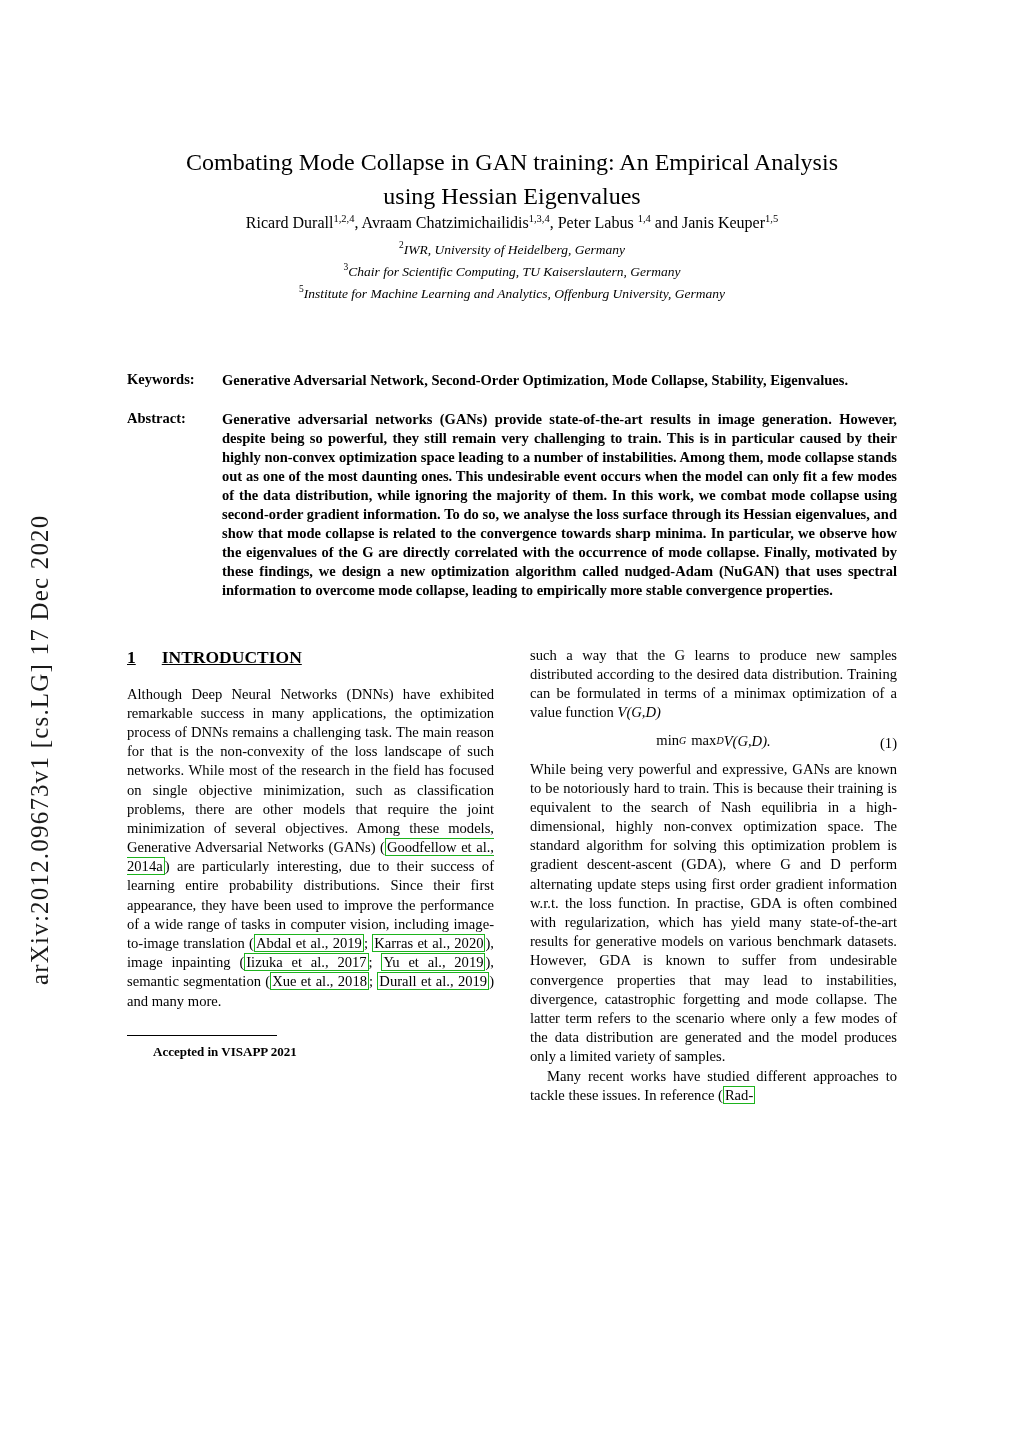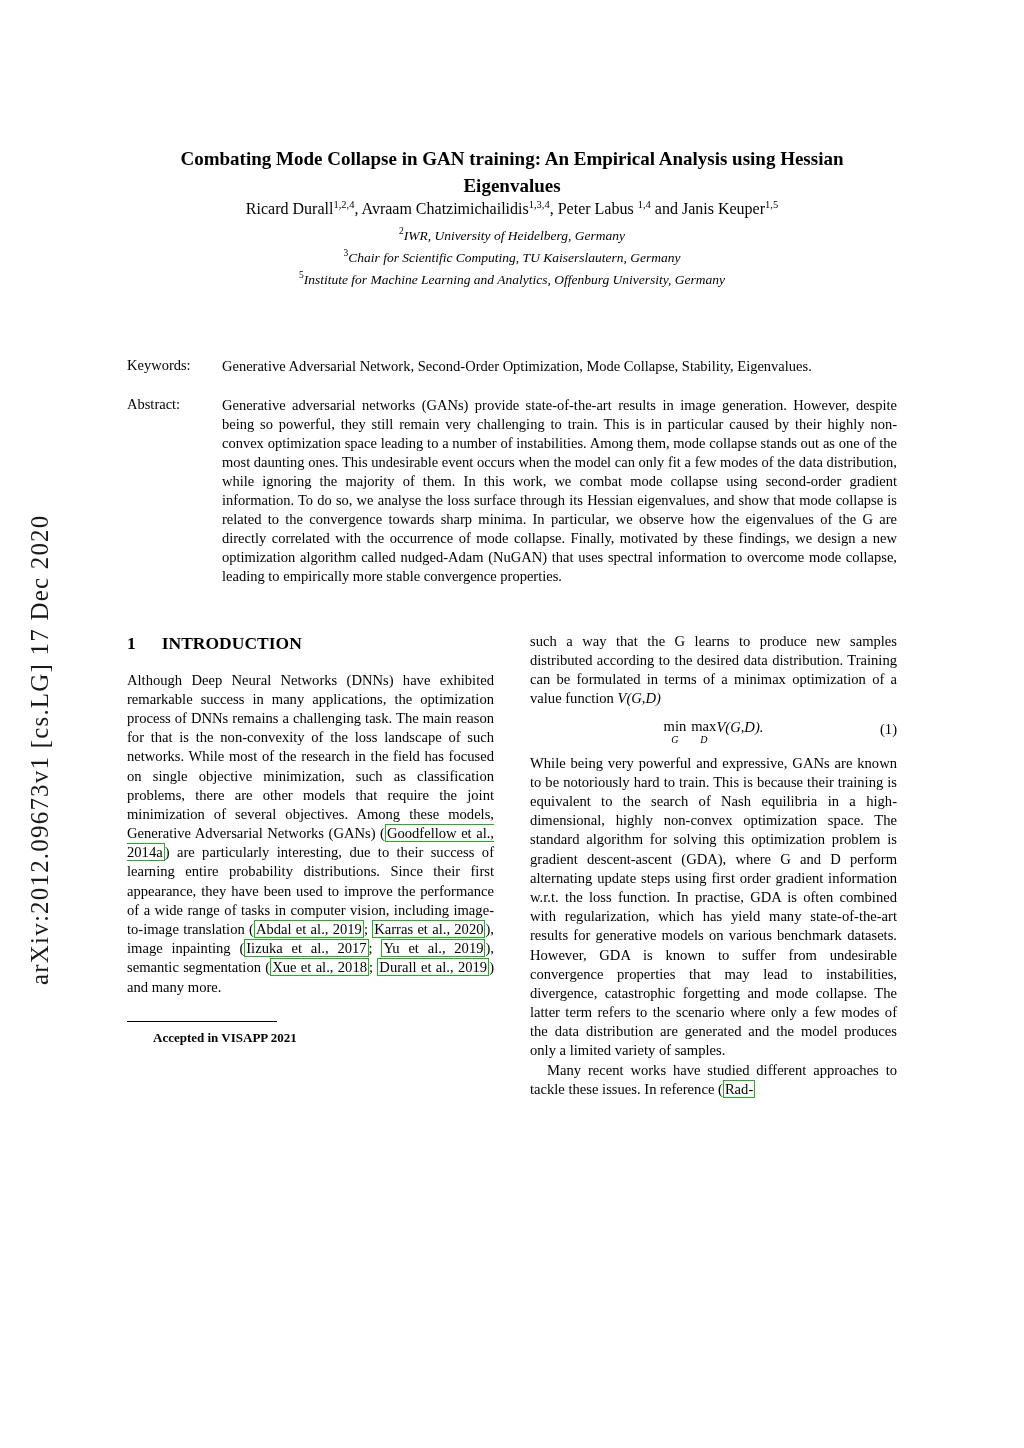--- a/index.html
+++ b/index.html
@@ -20,59 +20,59 @@
     transform:rotate(180deg);
     font-size:25px;
     letter-spacing:1.2px;
     color:#1a1a1a;
     white-space:nowrap;
   }
   .content{position:absolute;left:127px;top:0;width:770px;}
   .title{
     margin-top:146px;
     text-align:center;
-    font-size:19px;font-weight:bold;
+    font-size:24px;font-weight:normal;
     line-height:1.4;
     padding:0 40px;
   }
   .authors{
     text-align:center;
     font-size:16px;
   }
   .authors sup{font-size:10.5px;}
   .affiliations{
     margin-top:5px;
     text-align:center;
     font-style:italic;
     font-size:13.5px;
     line-height:1.55;
   }
   .affiliations sup{font-size:9.5px;font-style:normal;}
-  .meta{margin-top:66px;font-size:14.5px;}
+  .meta{margin-top:66px;font-size:14.5px;font-weight:bold;}
   .meta-row{display:flex;margin-bottom:20px;}
   .meta-label{width:95px;flex-shrink:0;}
   .meta-text{flex:1;text-align:justify;line-height:1.31;}
   .columns{display:flex;margin-top:46px;}
   .col{width:367px;font-size:14.6px;line-height:1.315;text-align:justify;}
   .col.left{margin-right:36px;}
   .section-heading{
     margin:0 0 16px 0;
-    font-size:17.5px;font-weight:bold;
+    font-size:17.5px;font-weight:bold;text-decoration:underline;
   }
   .section-heading .secnum{margin-right:26px;}
   p.para{margin:0;}
   p.para.indent{text-indent:17px;}
   p.para + p.para{margin-top:0;}
   .cite{
     border:1.5px solid var(--cite-color,#1db31d);
     padding:0 1px;
   }
   .equation{position:relative;margin:9px 0 9px 0;text-align:center;}
   .eq-center{display:inline-flex;align-items:flex-start;line-height:1.1;}
-  .mathop{display:inline-flex;flex-direction:column;align-items:center;line-height:1.05;}
+  .mathop{display:inline-flex;flex-direction:row;align-items:center;line-height:1.05;}
   .mathop .sub{font-size:10px;font-style:italic;line-height:1;}
   .mathop + .mathop{margin-left:5px;}
   .eq-expr{font-style:italic;}
   .eq-num{
     position:absolute;right:0;top:3px;
     font-style:normal;
   }
   .footnote{
     margin-top:24px;
     font-size:13px;

